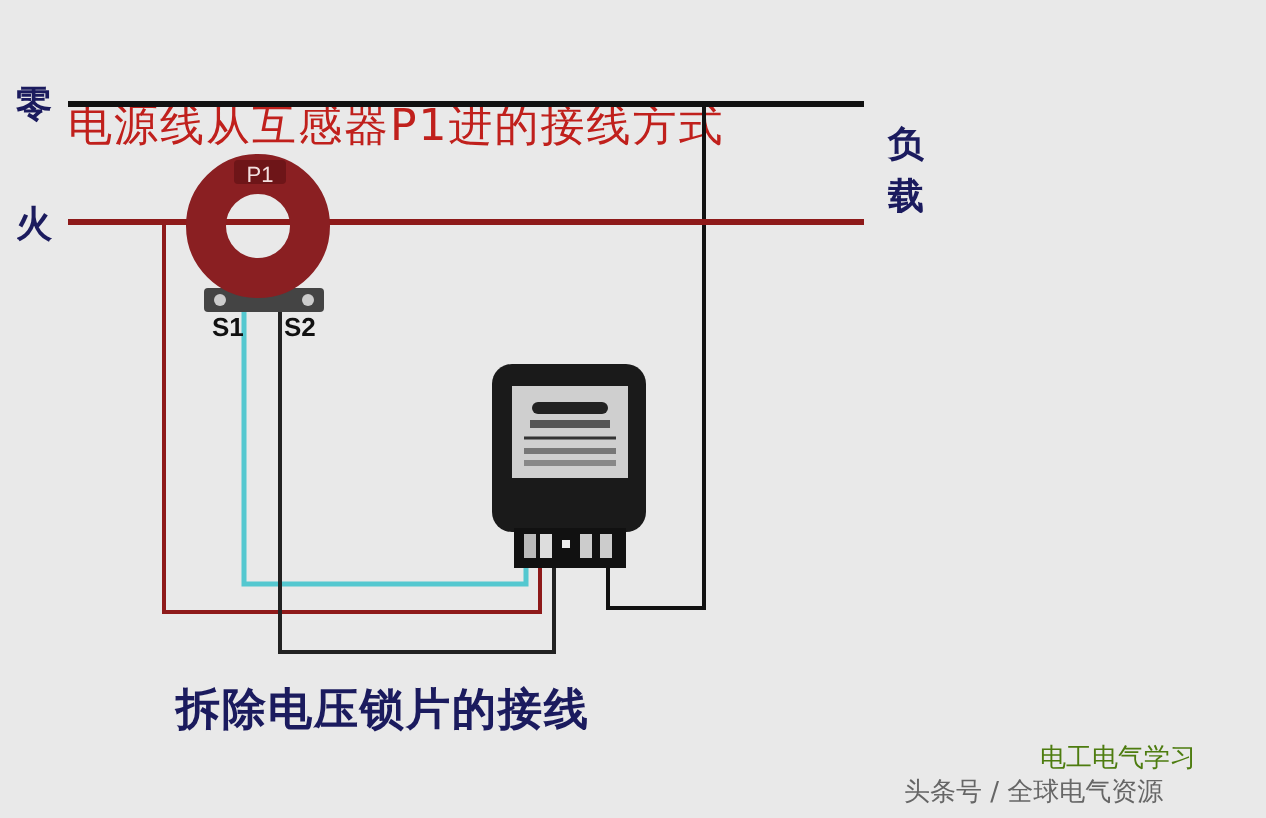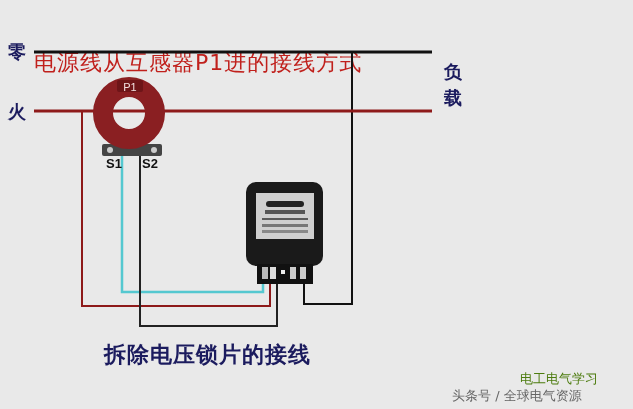--- a/index.html
+++ b/index.html
@@ -1,20 +1,20 @@
 <!DOCTYPE html>
 <html><head>
 <meta charset="utf-8">
 <style>
   html,body{margin:0;padding:0;}
   body{width:633px;height:409px;background:#e9e9e9;position:relative;overflow:hidden;font-family:"DejaVu Sans",sans-serif;}
   .abs{position:absolute;}
   .title{left:34px;top:4px;font-size:22px;font-weight:normal;color:#c0201c;letter-spacing:1px;white-space:nowrap;margin-top:44px;}
   .lbl{font-size:18px;font-weight:bold;color:#1b1b5e;}
-  .caption{left:104px;top:340px;font-size:22px;font-weight:bold;color:#1b1b5e;letter-spacing:1px;}
+  .caption{left:88px;top:340px;font-size:22px;font-weight:bold;color:#1b1b5e;letter-spacing:1px;}
   .wm1{left:520px;top:370px;font-size:13px;color:#4d7c0f;}
   .wm2{left:452px;top:387px;font-size:13px;color:#666;}
   svg{position:absolute;left:0;top:0;}
   .st{font-family:"Liberation Sans",sans-serif;font-size:13px;font-weight:bold;fill:#111;}
 </style>
 </head>
 <body>
 
 <div class="abs title">电源线从互感器P1进的接线方式</div>
 

